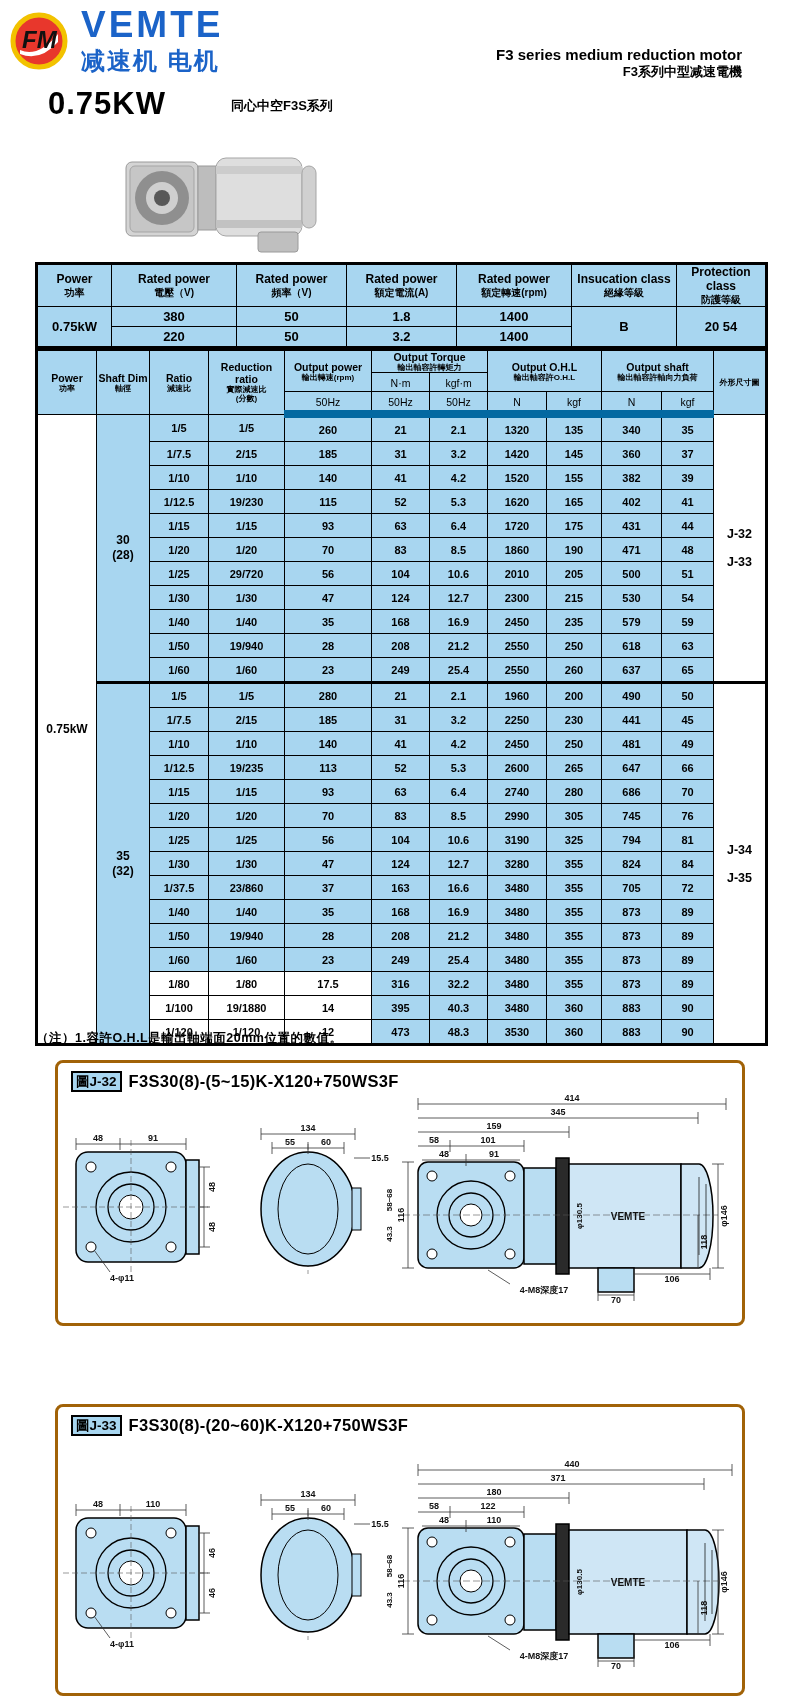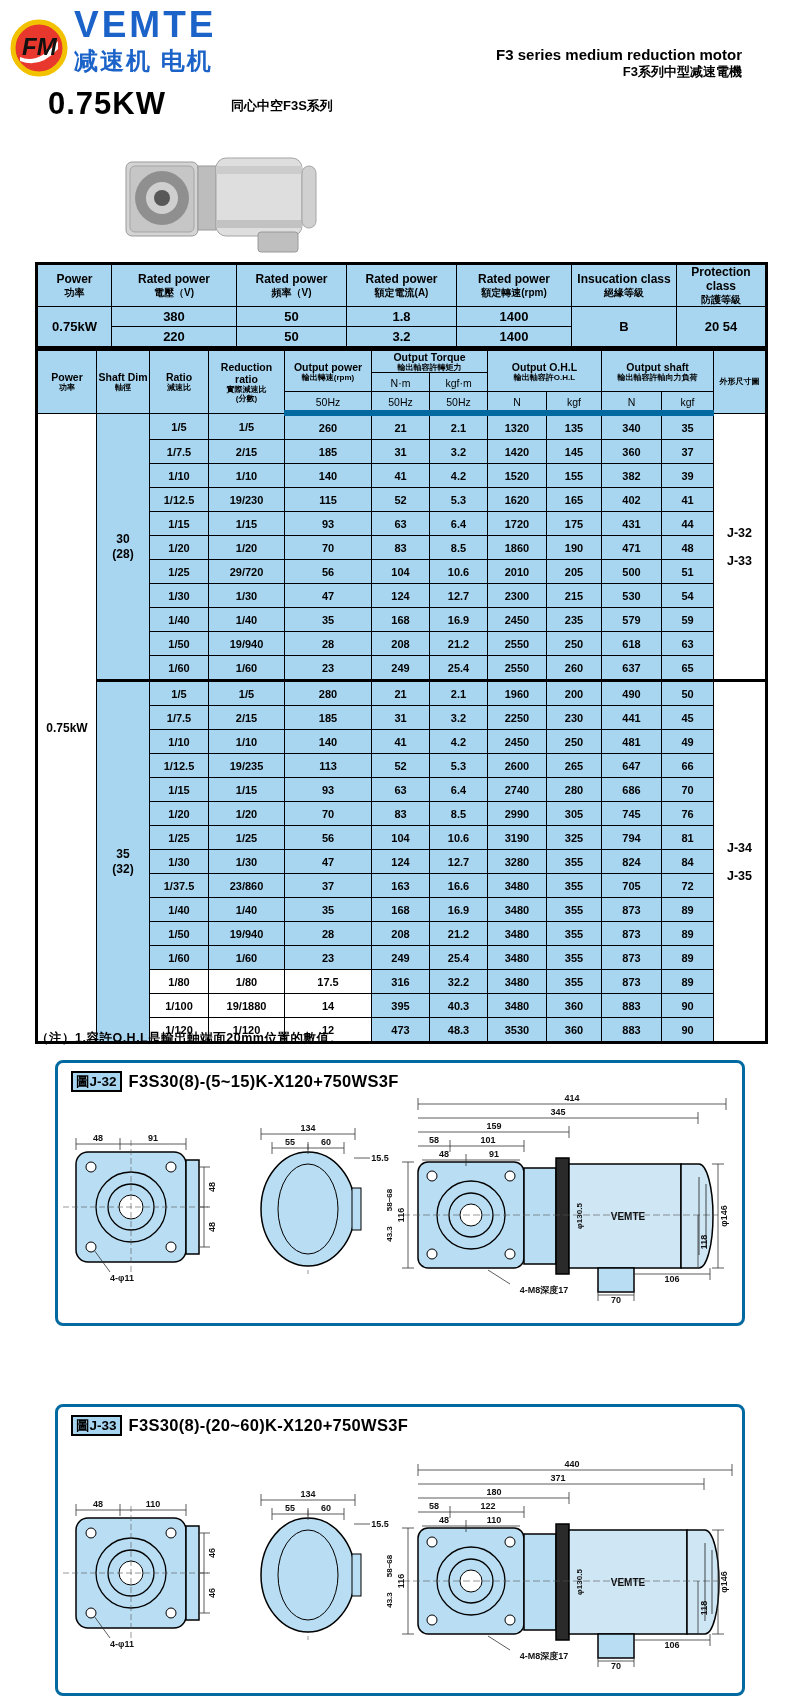--- a/index.html
+++ b/index.html
@@ -1,20 +1,20 @@
 <!DOCTYPE html>
 <html><head>
 <meta charset="utf-8">
 <style>
   html,body{margin:0;padding:0;background:#fff;}
   .page{position:relative;width:800px;height:1700px;background:#fff;overflow:hidden;
         font-family:"Liberation Sans","DejaVu Sans",sans-serif;color:#000;}
 
   
-  .logo-wrap{position:absolute;top:6px;left:10px;display:flex;align-items:flex-end;}
+  .logo-wrap{position:absolute;top:6px;left:10px;display:flex;align-items:center;gap:7px;}
   .brand{margin-left:6px;}
   .brand-name{font-size:37px;font-weight:bold;color:#1b63c8;letter-spacing:3px;line-height:1.05;}
   .brand-sub{font-size:24px;font-weight:bold;color:#1b63c8;letter-spacing:2px;}
   .titles{position:absolute;top:46px;right:58px;text-align:right;}
   .title-en{font-size:15px;font-weight:bold;}
   .title-cn{font-size:13px;font-weight:bold;}
   .power-line{position:absolute;top:86px;left:48px;font-size:31px;font-weight:bold;letter-spacing:1px;}
   .series-line{position:absolute;top:97px;left:207px;font-size:13px;font-weight:bold;padding-left:24px;}
   .photo{position:absolute;top:136px;left:118px;}
 
@@ -27,32 +27,32 @@
   .t1 .hen{display:block;font-size:12px;font-weight:bold;line-height:1.2;}
   .t1 .hcn{display:block;font-size:10px;font-weight:bold;line-height:1.2;}
   .t1 td{font-size:13px;font-weight:bold;height:19px;}
 
   .t2{position:absolute;top:348px;left:35px;width:730px;border:3px solid #000;}
   .t2 th{background:#a8d6f0;}
   .t2 td{background:#a8d6f0;font-size:11px;font-weight:bold;height:23px;}
   .t2 .hen{display:block;font-size:10.5px;font-weight:bold;line-height:1.15;}
   .t2 .hcn{display:block;font-size:8px;font-weight:bold;line-height:1.15;}
   .t2 .sub{font-size:10.5px;font-weight:normal;}
-  .t2 thead tr:last-child th{border-bottom:6px solid #0369a1;height:16px;}
+  .t2 thead tr:last-child th{border-bottom:8px solid #0369a1;height:16px;}
   .t2 .pcol{background:#fff;font-size:12px;font-weight:bold;}
   .t2 .figcol{background:#fff;}
   .t2 .wc{background:#fff;}
   .t2 .sdcol div{font-size:12px;font-weight:bold;line-height:1.25;}
   .t2 tr.sec2 td{border-top:3px solid #000;}
   .figref{font-size:12.5px;font-weight:bold;margin:14px 0;}
 
   .note{position:absolute;top:1030px;left:36px;font-size:12.5px;font-weight:bold;letter-spacing:0.5px;}
 
   
-  .figbox{position:absolute;left:55px;width:684px;border:3px solid #0369a1;border-radius:8px;background:#fff;overflow:hidden;}
+  .figbox{position:absolute;left:55px;width:684px;border:3px solid #a16207;border-radius:8px;background:#fff;overflow:hidden;}
   #figbox1{top:1060px;height:260px;}
   #figbox2{top:1404px;height:286px;}
   .figtitle{display:flex;align-items:center;gap:7px;margin:8px 0 0 13px;}
   .figbadge{background:#a8d6f0;border:2px solid #000;font-weight:bold;font-size:13.5px;padding:0 3px;line-height:17px;}
   .figname{font-size:16.5px;font-weight:bold;letter-spacing:0.3px;}
   .drawing{position:relative;width:684px;height:215px;}
   #figbox2 .drawing{margin-top:22px;}
   .dim{position:absolute;font-size:9px;font-weight:bold;color:#111;white-space:nowrap;
        transform:translate(-50%,-50%);}
 </style>

